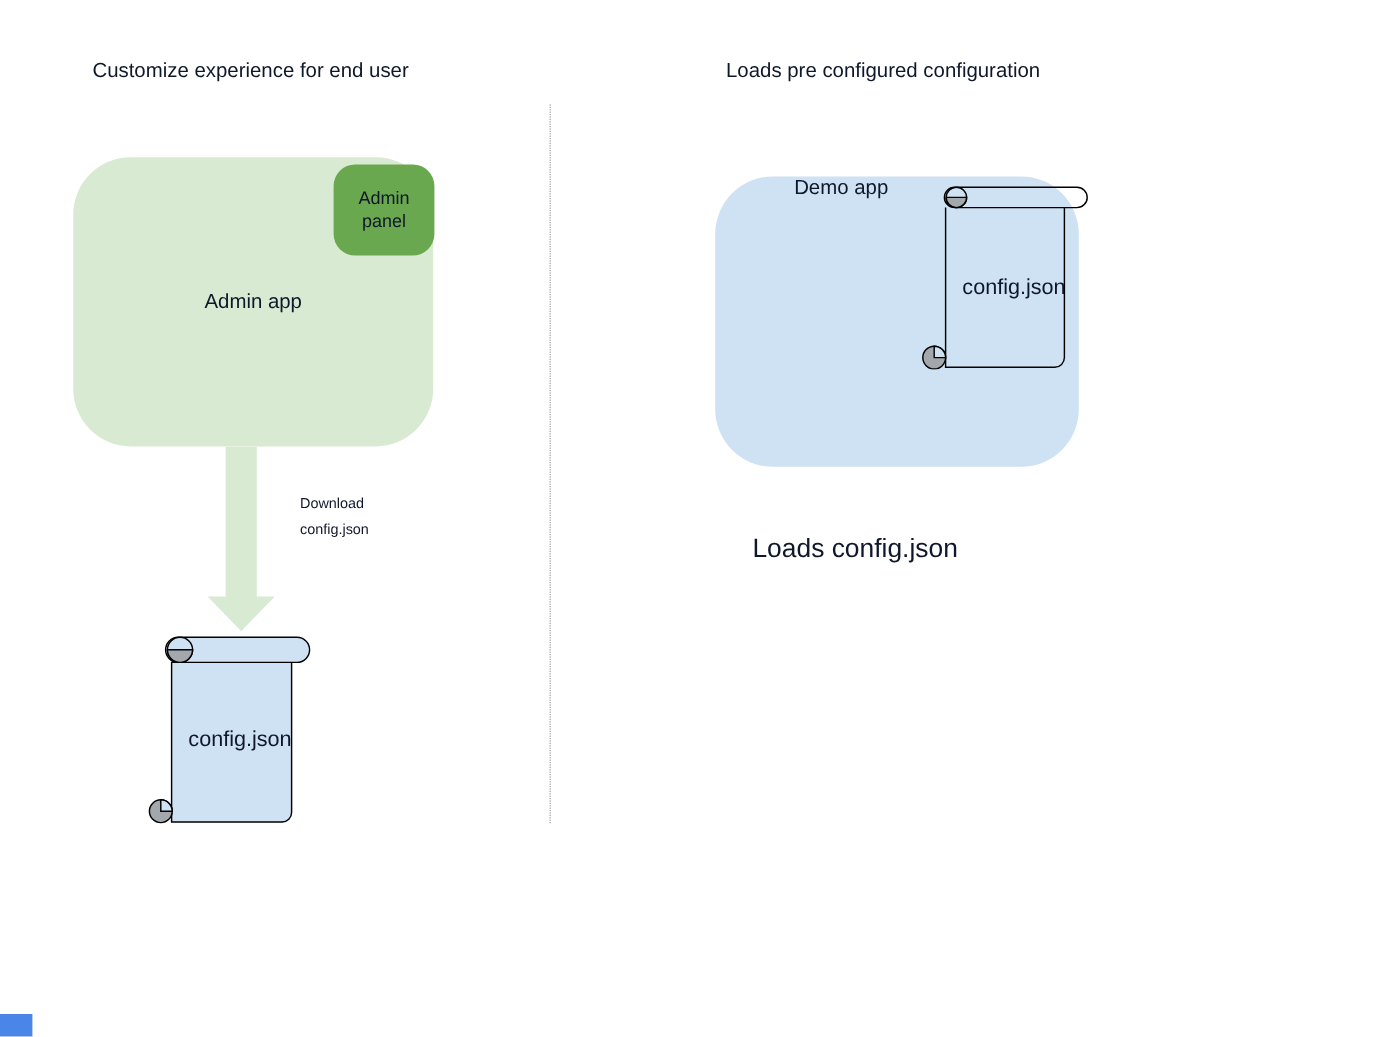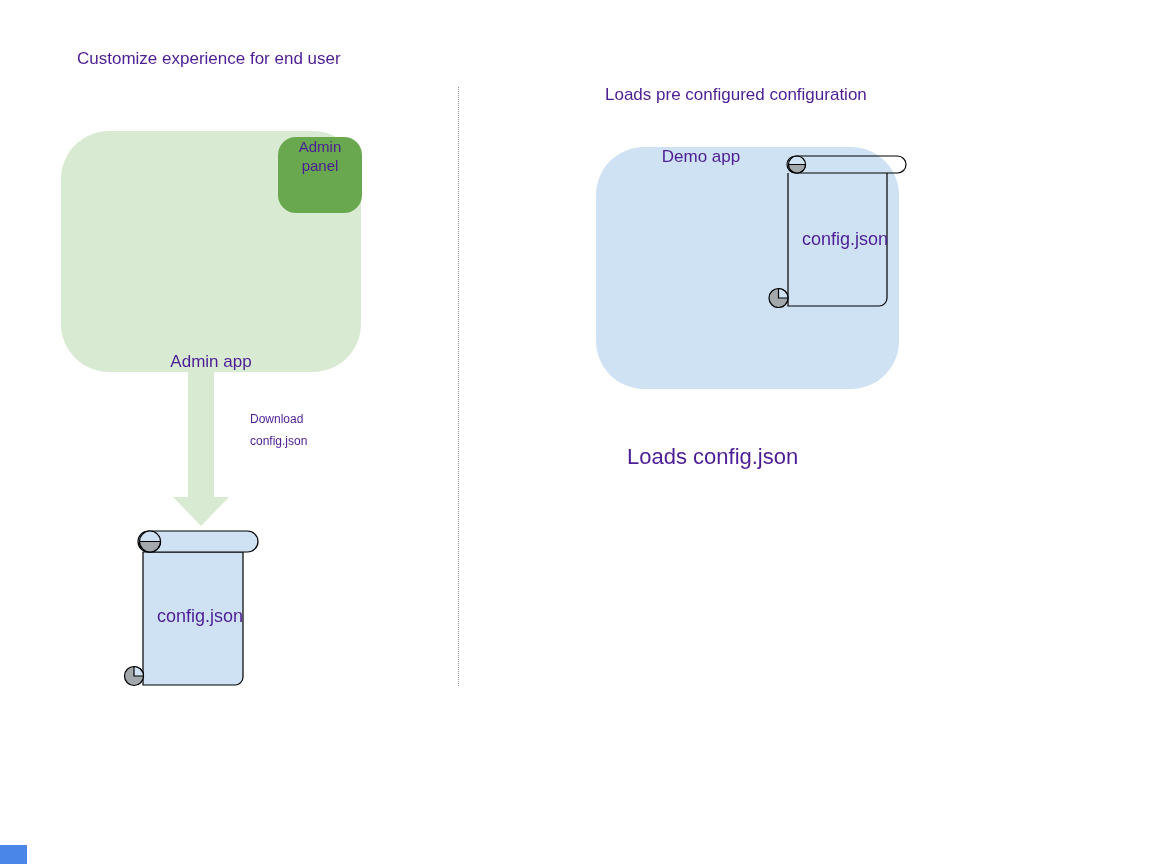--- a/index.html
+++ b/index.html
@@ -2,46 +2,46 @@
 <html style="--canvas-bg: #ffffff; --green-light: #d9ead3; --green-dark: #6aa84f; --blue-light: #cfe2f3; --curl-gray: #a3a8ad; --divider-gray: #999999; --corner-blue: #4a86e8;"><head>
 <meta charset="utf-8">
 <style>
   html, body { margin: 0; padding: 0; background: #fff; }
   .canvas {
     position: relative;
     width: 1020px;
     height: 864px;
     background: var(--canvas-bg, #fff);
     font-family: "Liberation Sans", sans-serif;
-    color: #4c1d95;
+    color: #0f172a;
     overflow: hidden;
   }
   .abs { position: absolute; }
   .section-title {
     font-size: 17px;
     white-space: nowrap;
   }
   .app-box {
     border-radius: 48px;
     display: flex;
-    align-items: flex-end;
+    align-items: center;
     justify-content: center;
   }
   .admin-box { left: 61px; top: 131px; width: 300px; height: 241px; background: var(--green-light); }
   .demo-box  { left: 596px; top: 147px; width: 303px; height: 242px; background: var(--blue-light); }
   .app-label { font-size: 17px; }
   .demo-label-wrap {
     left: 596px; top: 147px; width: 210px; height: 242px;
     display: flex; align-items: flex-start; justify-content: center;
   }
   .badge {
     left: 278px; top: 137px; width: 84px; height: 76px;
     background: var(--green-dark);
     border-radius: 18px;
-    display: flex; align-items: flex-start; justify-content: center;
+    display: flex; align-items: center; justify-content: center;
     text-align: center;
     font-size: 15px;
     line-height: 19px;
     padding: 0 8px;
     box-sizing: border-box;
   }
   .arrow-svg { left: 173px; top: 372px; }
   .download-label {
     left: 250px; top: 408px; width: 100px;
     font-size: 12px; line-height: 22px;
@@ -56,21 +56,21 @@
   .caption { left: 627px; top: 444px; font-size: 22px; white-space: nowrap; }
   .divider {
     left: 458px; top: 87px; height: 599px; width: 0;
     border-left: 1px dotted var(--divider-gray);
   }
   .corner-square {
     left: 0; top: 845px; width: 27px; height: 19px;
     background: var(--corner-blue);
   }
   .title-left  { left: 77px;  top: 49px; }
-  .title-right { left: 605px; top: 49px; margin-top: 36px; }
+  .title-right { left: 605px; top: 49px; }
   svg .outline { stroke: #000; stroke-width: 1.2; }
 </style>
 </head>
 <body>
 
 <div class="canvas">
 
   <div class="abs section-title title-left">Customize experience for end user</div>
   <div class="abs section-title title-right">Loads pre configured configuration</div>
 

